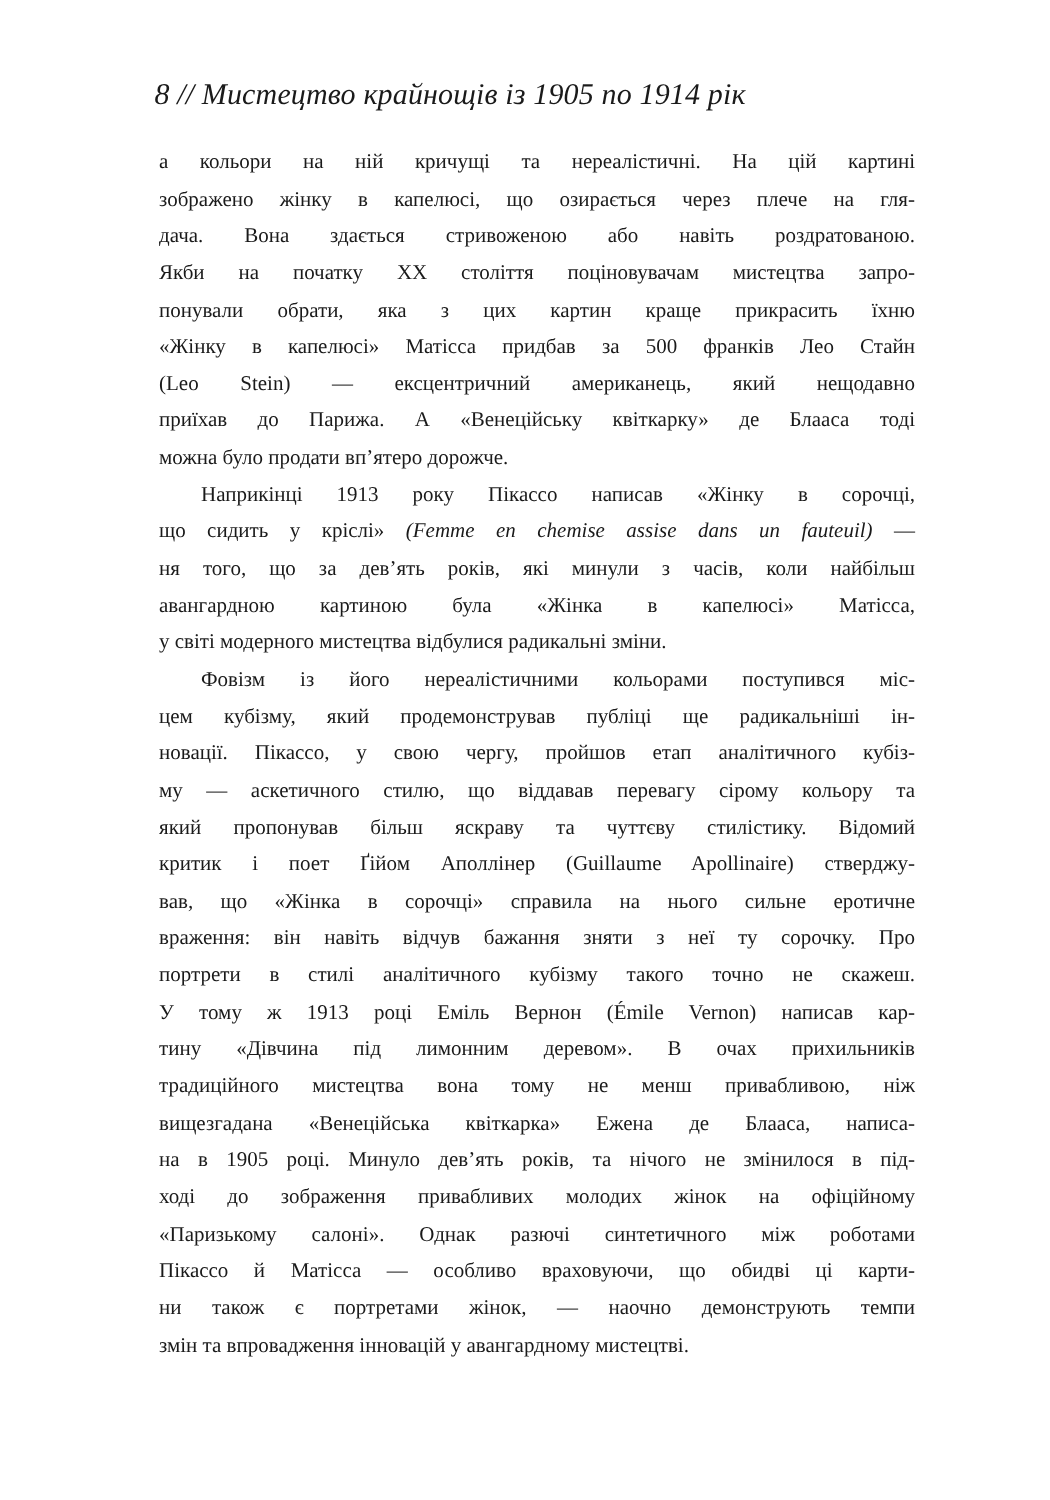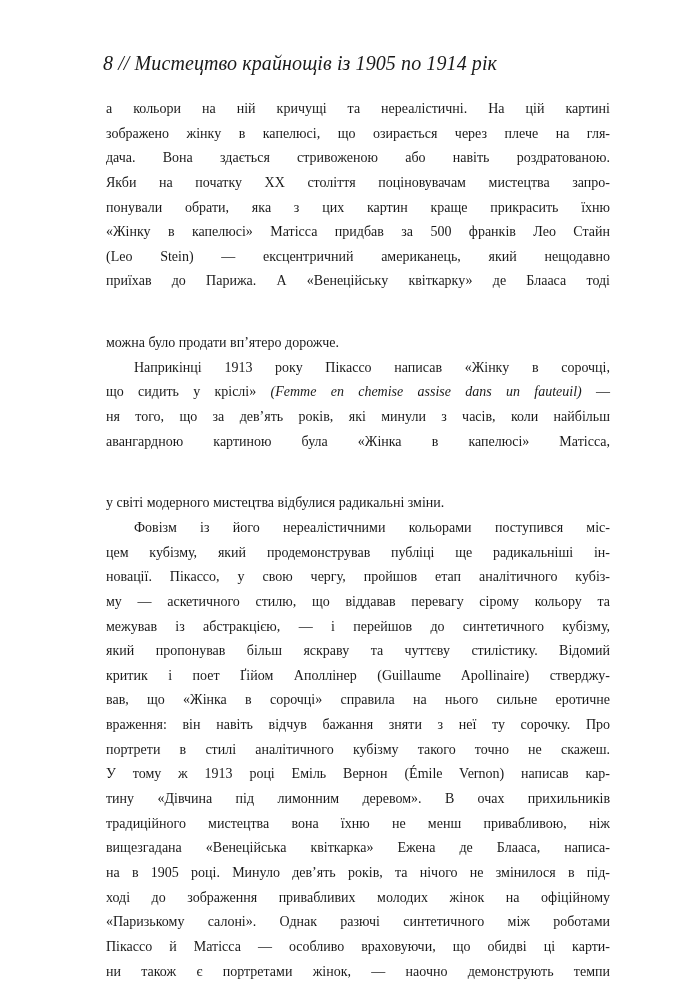--- a/index.html
+++ b/index.html
@@ -38,21 +38,20 @@
       display: block;
       white-space: nowrap;
       text-align: justify;
       text-align-last: justify;
       height: 24.65px;
       overflow: visible;
     }
     .line.last {
       text-align: left;
       text-align-last: left;
-      margin-top: 37px;
     }
     .line.indent {
       text-indent: 28px;
     }
     .line span.it {
       font-style: italic;
     }
   </style>
 </head>
 <body>
@@ -74,29 +73,28 @@
   <span class="line indent">Наприкінці 1913 року Пікассо написав «Жінку в сорочці,</span>
   <span class="line"><span>що сидить у кріслі»</span> <span class="it">(Femme en chemise assise dans un fauteuil)</span><span> —</span></span>
   <span class="line">ня того, що за дев’ять років, які минули з часів, коли найбільш</span>
   <span class="line">авангардною картиною була «Жінка в капелюсі» Матісса,</span>
   <span class="line last">у світі модерного мистецтва відбулися радикальні зміни.</span>
 
   <span class="line indent">Фовізм із його нереалістичними кольорами поступився міс-</span>
   <span class="line">цем кубізму, який продемонстрував публіці ще радикальніші ін-</span>
   <span class="line">новації. Пікассо, у свою чергу, пройшов етап аналітичного кубіз-</span>
   <span class="line">му — аскетичного стилю, що віддавав перевагу сірому кольору та</span>
-  <span class="line">межував із абстракцією, — і перейшов до синтетичного кубізму,</span>
   <span class="line">який пропонував більш яскраву та чуттєву стилістику. Відомий</span>
   <span class="line">критик і поет Ґійом Аполлінер (Guillaume Apollinaire) стверджу-</span>
   <span class="line">вав, що «Жінка в сорочці» справила на нього сильне еротичне</span>
   <span class="line">враження: він навіть відчув бажання зняти з неї ту сорочку. Про</span>
   <span class="line">портрети в стилі аналітичного кубізму такого точно не скажеш.</span>
   <span class="line">У тому ж 1913 році Еміль Вернон (Émile Vernon) написав кар-</span>
   <span class="line">тину «Дівчина під лимонним деревом». В очах прихильників</span>
-  <span class="line">традиційного мистецтва вона їхню не менш привабливою, ніж</span>
+  <span class="line">традиційного мистецтва вона тому не менш привабливою, ніж</span>
   <span class="line">вищезгадана «Венеційська квіткарка» Ежена де Блааса, написа-</span>
   <span class="line">на в 1905 році. Минуло дев’ять років, та нічого не змінилося в під-</span>
   <span class="line">ході до зображення привабливих молодих жінок на офіційному</span>
   <span class="line">«Паризькому салоні». Однак разючі синтетичного між роботами</span>
   <span class="line">Пікассо й Матісса — особливо враховуючи, що обидві ці карти-</span>
   <span class="line">ни також є портретами жінок, — наочно демонструють темпи</span>
   <span class="line last">змін та впровадження інновацій у авангардному мистецтві.</span>
 </div>
 
 </body></html>

